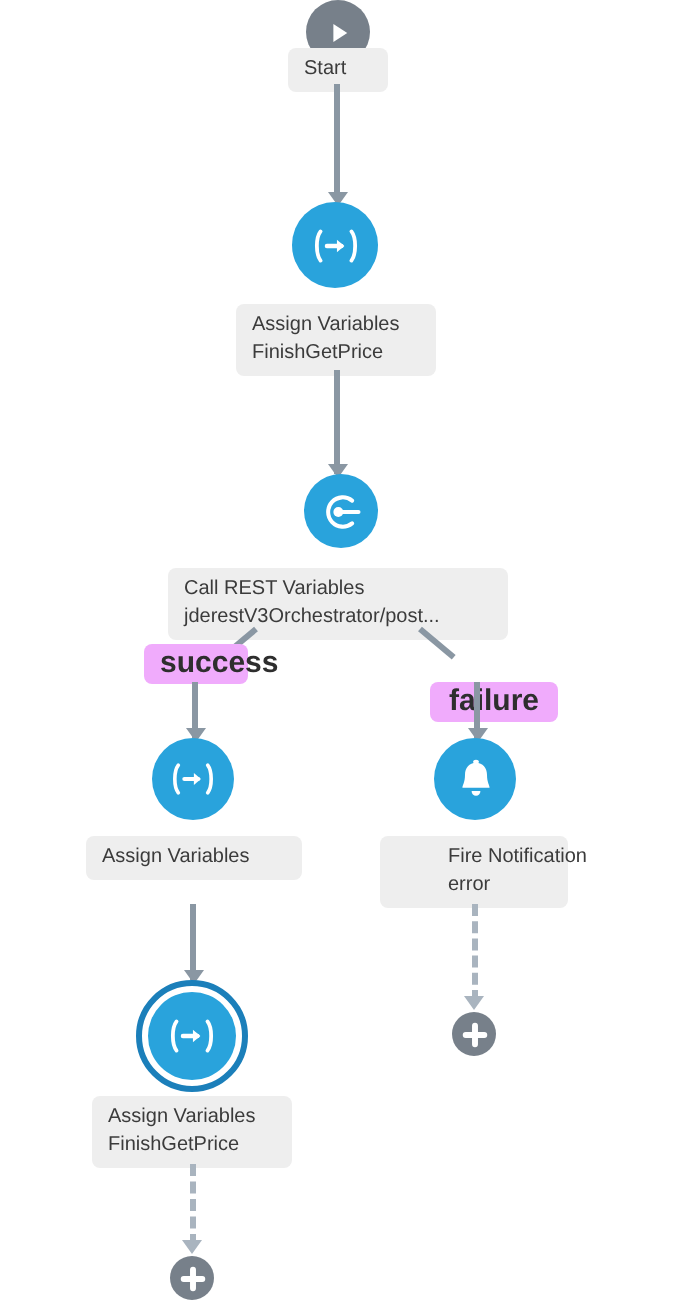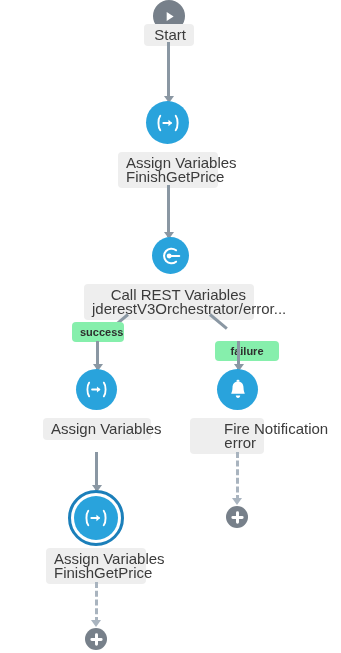--- a/index.html
+++ b/index.html
@@ -73,35 +73,35 @@
     background: #ffffff;
     box-sizing: border-box;
   }
 
   
   .label-box {
     position: absolute;
     background: #eeeeee;
     border-radius: 4px;
     color: #3b3b3b;
-    font-size: 15px;
+    font-size: 10px;
     line-height: 14px;
-    text-align: right;
+    text-align: left;
     padding: 4px 8px;
     box-sizing: border-box;
     white-space: nowrap;
   }
   .label-line { display: block; }
 
   .branch-label {
     position: absolute;
-    background: #86efac;
+    background: #f0abfc;
     border-radius: 4px;
     color: #2e2e2e;
-    font-size: 11px;
+    font-size: 15px;
     line-height: 14px;
     font-weight: bold;
     text-align: center;
     padding: 3px 8px;
     box-sizing: border-box;
     white-space: nowrap;
   }
 
   
   .plus-btn {
@@ -158,21 +158,21 @@
     <span>
       <svg width="22" height="22" viewBox="0 0 24 24">
         <path d="M17.5 5.8 A8 8 0 1 0 17.5 18.2" stroke="#ffffff" stroke-width="2.2" fill="none" stroke-linecap="round"></path>
         <circle cx="10" cy="12" r="2.7" fill="#ffffff"></circle>
         <path d="M12.5 12 H21" stroke="#ffffff" stroke-width="2.2" stroke-linecap="round"></path>
       </svg>
     </span>
   </div>
   <div class="label-box" style="left:84px; top:284px; width:170px;">
     <span class="label-line">Call REST Variables</span>
-    <span class="label-line">jderestV3Orchestrator/error...</span>
+    <span class="label-line">jderestV3Orchestrator/post...</span>
   </div>
 
   <div class="diag" style="left:128px; top:313px; width:22px; transform: rotate(140deg);"></div>
   <div class="diag" style="left:210px; top:313px; width:22px; transform: rotate(40deg);"></div>
 
   <div class="branch-label" style="left:72px; top:322px; width:52px;">
     <span>success</span>
   </div>
   <div class="branch-label" style="left:215px; top:322px; width:64px;margin-top:19px;">
     <span>failure</span>
@@ -200,21 +200,21 @@
 
   <div class="node node-blue" style="left:217px; top:369px; width:41px; height:41px;">
     <span>
       <svg width="22" height="22" viewBox="0 0 24 24">
         <path d="M12 3.2 C12.9 3.2 13.6 2.6 13.6 2 C13.6 1.4 12.9 0.9 12 0.9 C11.1 0.9 10.4 1.4 10.4 2 C10.4 2.6 11.1 3.2 12 3.2 Z" fill="#ffffff"></path>
         <path d="M12 2.6 C8.3 2.6 6 5.4 6 9.2 C6 13.4 4.6 14.9 4.6 16.2 L19.4 16.2 C19.4 14.9 18 13.4 18 9.2 C18 5.4 15.7 2.6 12 2.6 Z" fill="#ffffff"></path>
         <path d="M9.6 18 C9.6 19.5 10.7 20.6 12 20.6 C13.3 20.6 14.4 19.5 14.4 18 Z" fill="#ffffff"></path>
       </svg>
     </span>
   </div>
-  <div class="label-box" style="left:190px; top:418px; width:74px;padding-left:34px;">
+  <div class="label-box" style="left:190px; top:418px; width:94px;padding-left:34px;">
     <span class="label-line">Fire Notification</span>
     <span class="label-line">error</span>
   </div>
 
   <div class="conn-dashed" style="left:236px; top:452px; height:49px;"></div>
   <div class="arrowhead-dashed" style="left:232px; top:498px;"></div>
 
   <div class="plus-btn" style="left:226px; top:506px;">
     <span>
       <svg width="13" height="13" viewBox="0 0 14 14">

